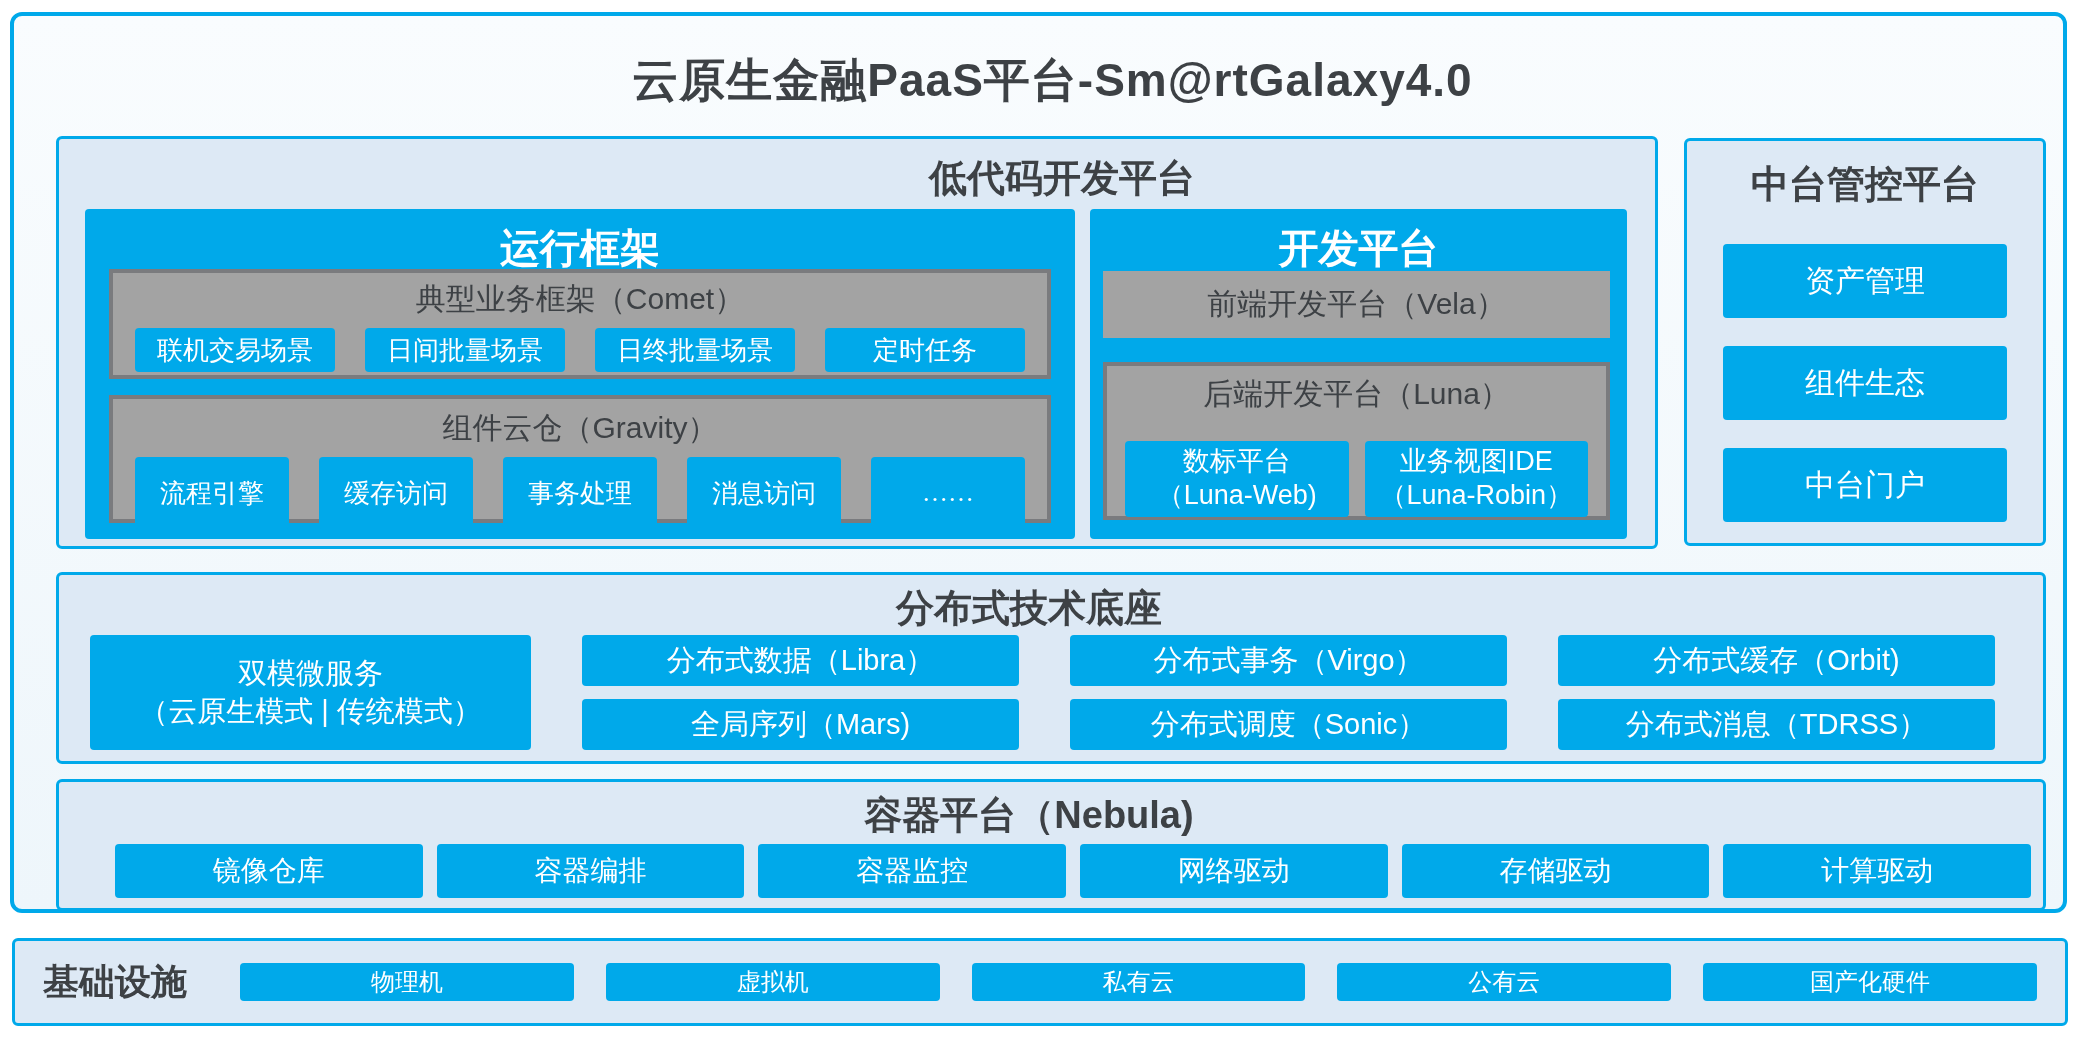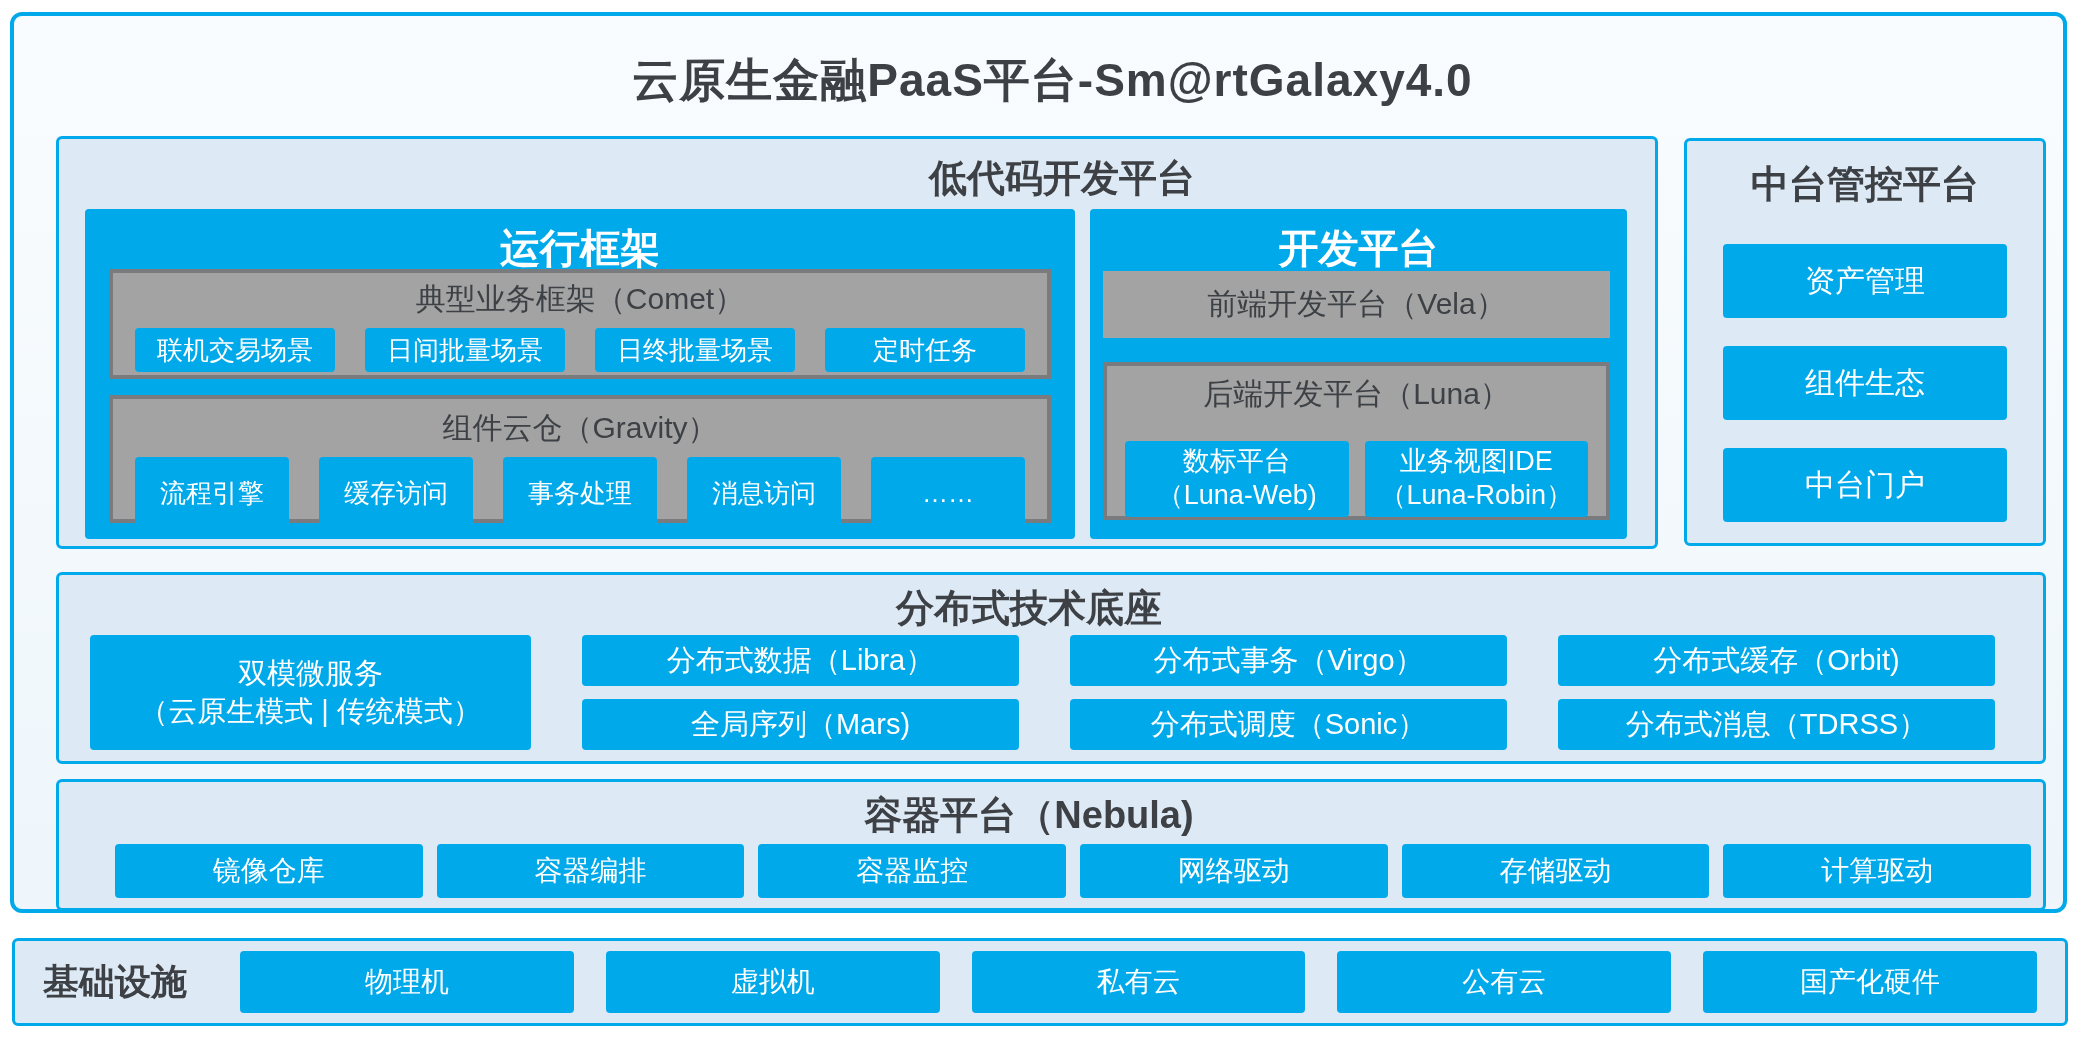--- a/index.html
+++ b/index.html
@@ -32,21 +32,21 @@
 
   .comet   { left:24px; top:60px;  width:942px; height:110px; }
   .comet .wb-title { margin-top:6px; }
   .gravity { left:24px; top:186px; width:942px; height:128px; }
   .gravity .wb-title { margin-top:9px; }
   .btn-row { display:flex; gap:30px; padding:0 22px; margin-top:8px; }
   .btn { background:#00a9ea; color:#fff; display:flex; flex-direction:column;
          align-items:center; justify-content:center; text-align:center;
          font-size:26px; border-radius:4px; flex:1; }
   .comet .btn { height:44px; }
-  .gravity .btn { height:72px; }
+  .gravity .btn { height:72px;font-family:Liberation Serif, serif; }
 
   .vela { left:13px; top:62px; width:507px; height:67px; display:flex; align-items:center; justify-content:center; }
   .luna { left:13px; top:153px; width:507px; height:158px; }
   .luna .wb-title { margin-top:8px; }
   .luna .btn-row { gap:16px; padding:16px 18px; margin-top:10px; }
   .luna .btn { height:76px; font-size:27px; line-height:1.25; }
 
   .midp { left:1670px; top:122px; width:362px; height:408px;
           display:flex; flex-direction:column; align-items:center; }
   .midp .panel-label { margin-top:18px; }
@@ -62,21 +62,21 @@
 
   .contp { left:42px; top:763px; width:1990px; height:132px; }
   .contp-label { position:absolute; top:8px; left:-22px; width:100%; }
   .contp-row { position:absolute; top:62px; left:18px; width:1954px; display:flex; gap:14px;padding-left:38px; }
   .contp-row .btn { height:54px; font-size:28px; }
 
   .infra { left:12px; top:938px; width:2056px; height:88px; border-radius:6px;
            display:flex; align-items:center; padding:0 28px; }
   .infra-label { font-size:36px; font-weight:700; color:#3d4145; width:153px; flex:none; }
   .infra-items { display:flex; gap:32px; flex:1; margin-left:44px; }
-  .infra-items .btn { height:62px; font-size:28px; }
+  .infra-items .btn { height:38px; font-size:24px; }
 </style>
 </head>
 <body>
 
 <div class="stage">
 
   <div class="outer">
     <div class="page-title">云原生金融PaaS平台-Sm@rtGalaxy4.0</div>
 
     <div class="panel lowcode">

